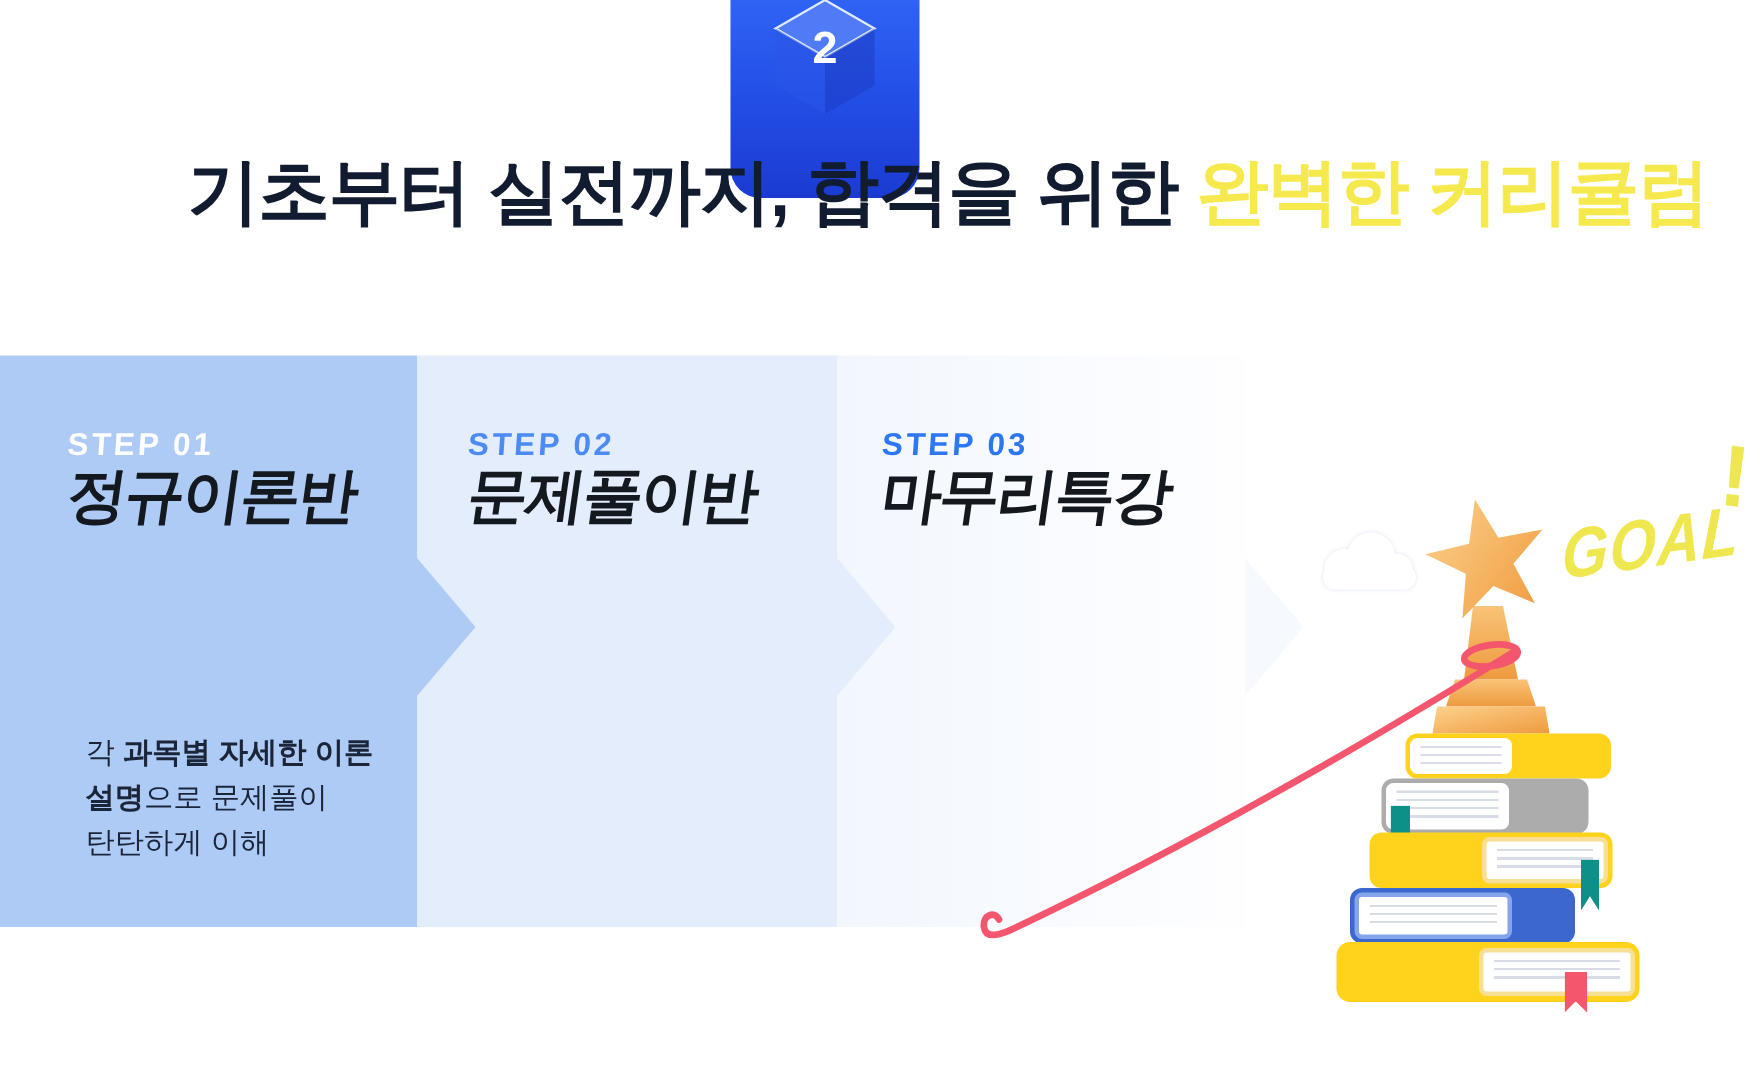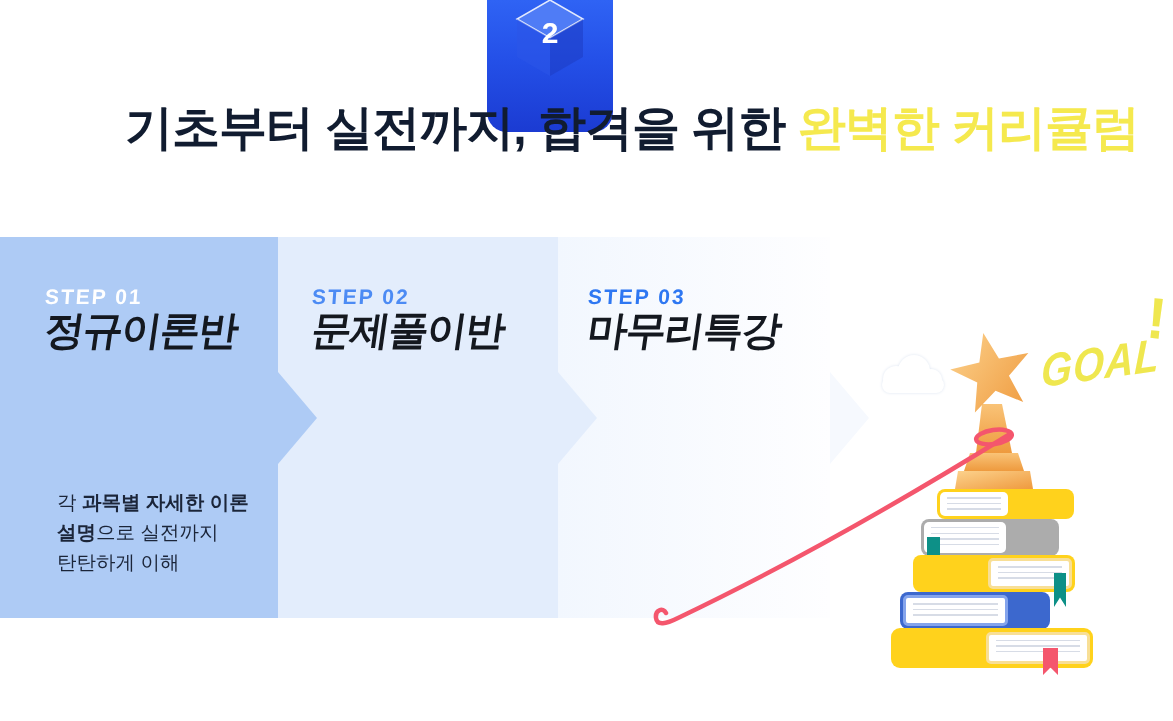--- a/index.html
+++ b/index.html
@@ -123,21 +123,21 @@
     <div class="step-label">STEP 02</div>
     <div class="step-title">문제풀이반</div>
     <div class="dashline"></div>
   </section>
 
   <section class="step step1">
     <div class="arrow"></div>
     <div class="step-label">STEP 01</div>
     <div class="step-title">정규이론반</div>
     <div class="dashline"></div>
-    <p class="step-desc"><span>각 </span><span class="b">과목별 자세한 이론</span><br><span class="b">설명</span><span>으로 실전까지</span><br><span>탄탄하게 이해</span></p>
+    <p class="step-desc"><span>각 </span><span class="b">과목별 자세한 이론</span><br><span class="b">설명</span><span>으로 문제풀이</span><br><span>탄탄하게 이해</span></p>
   </section>
 
   <svg class="illus-svg" viewBox="0 0 593 431">
     <defs>
       <linearGradient id="gold1" x1="0" y1="0" x2="1" y2="1">
         <stop offset="0" stop-color="#FCD28D"></stop>
           <stop offset="1" stop-color="#EF9A3E"></stop>
       </linearGradient>
       <linearGradient id="gold2" x1="0" y1="0" x2="0" y2="1">
         <stop offset="0" stop-color="#F9C377"></stop>

